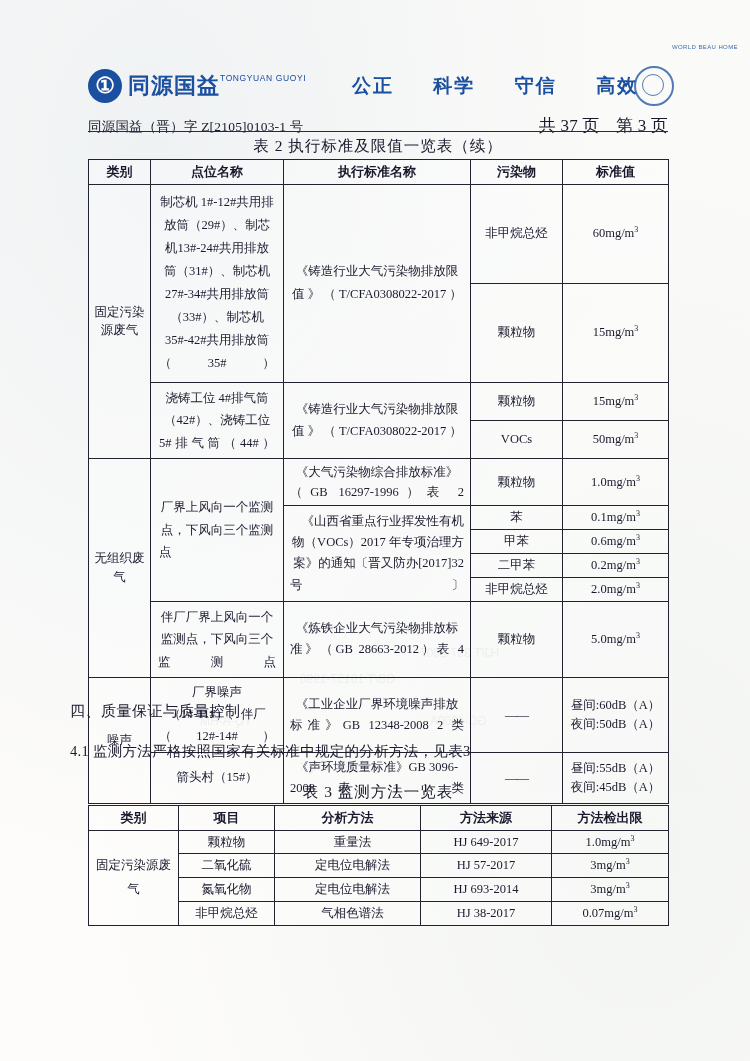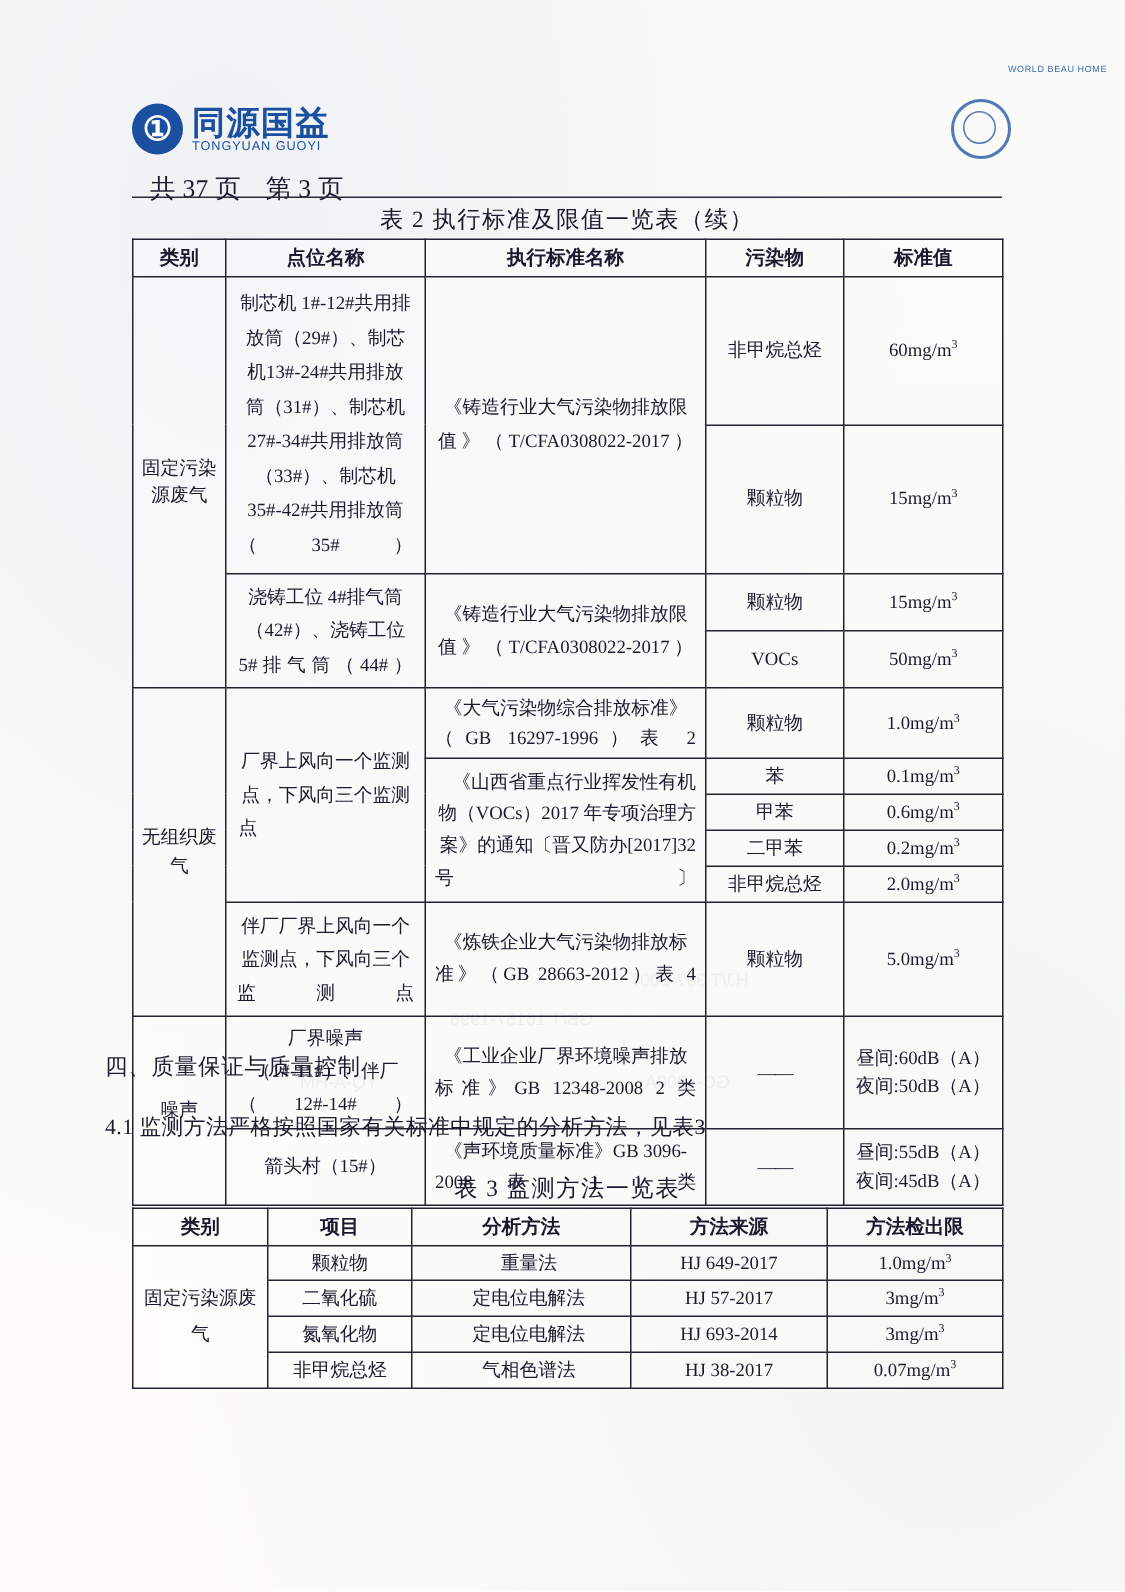--- a/index.html
+++ b/index.html
@@ -57,21 +57,21 @@
     align-items: center;
     justify-content: center;
     font-family: "Liberation Serif", serif;
     font-size: 22px;
     font-weight: bold;
     flex: 0 0 auto;
     margin-right: 6px;
   }
   .logo-text {
     display: flex;
-    flex-direction: column;
+    flex-direction: row;
     justify-content: flex-start;
     flex: 0 0 auto;
   }
   .logo-cn {
     font-family: "Liberation Sans", sans-serif;
     font-size: 22px;
     font-weight: bold;
     color: #1b4fa0;
     letter-spacing: 1px;
     line-height: 1.05;
@@ -236,25 +236,32 @@
     <div class="ghost" style="left:430px; top:714px;">GC-4000A</div>
     <div class="ghost" style="left:200px; top:714px;">YQ-A-HM</div>
     <div class="ghost" style="left:300px; top:760px;">ECI-A-QX</div>
 
     <div class="letterhead">
       <div class="logo-mark">①</div>
       <div class="logo-text">
         <div class="logo-cn">同源国益</div>
         <div class="logo-en">TONGYUAN GUOYI</div>
       </div>
+      <div class="slogans">
+        <div class="slogan">公正</div>
+        <div class="slogan">科学</div>
+        <div class="slogan">守信</div>
+        <div class="slogan">高效</div>
+      </div>
       <div class="wb-mark"></div>
     </div>
     <div class="wb-label">WORLD BEAU HOME</div>
 
     <div class="docline">
+      <div class="docno">同源国益（晋）字 Z[2105]0103-1 号</div>
       <div class="pageno">
         <span>共 37 页</span>
         <span>第 3 页</span>
       </div>
     </div>
     <div class="rule"></div>
 
     <div id="table2-title-wrap">
       <p class="tbl-title">表 2  执行标准及限值一览表（续）</p>
     </div>

